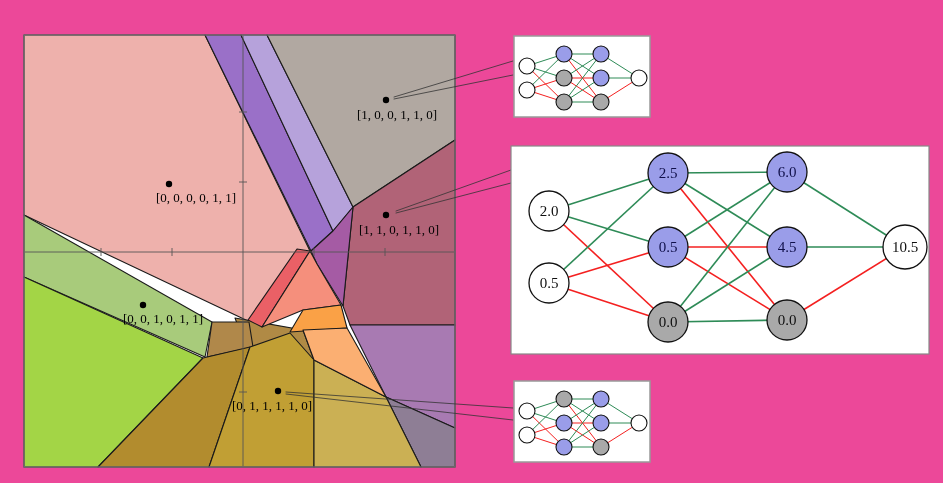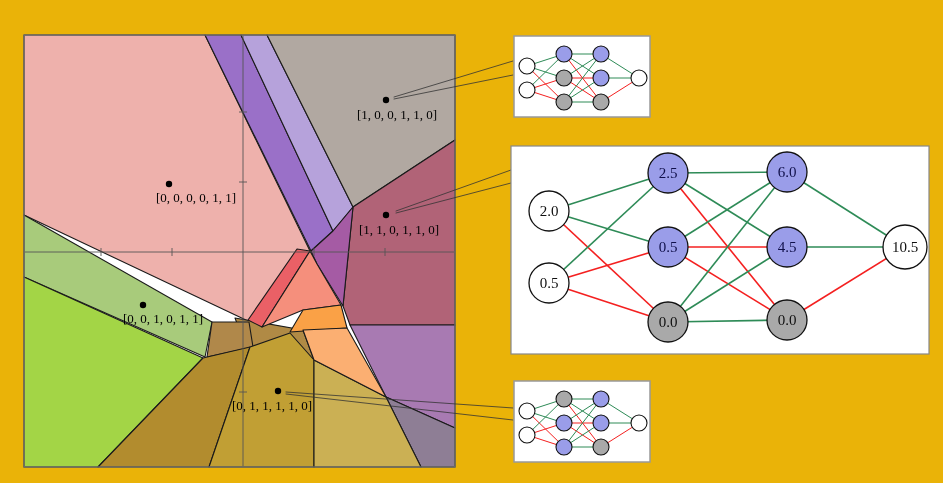--- a/index.html
+++ b/index.html
@@ -1,16 +1,16 @@
 <!DOCTYPE html>
 <html><head>
 <meta charset="utf-8">
 <style>
   html,body{margin:0;padding:0;background:#ffffff;}
-  .stage{position:relative;width:943px;height:483px;background:#eab308;overflow:hidden;
+  .stage{position:relative;width:943px;height:483px;background:#ec4899;overflow:hidden;
          font-family:"Liberation Serif", serif;}
   svg{position:absolute;left:0;top:0;}
   text{font-family:"Liberation Serif", serif;}
 </style>
 </head>
 <body>
 
 <div class="stage">
   <svg id="fig" width="943" height="483" viewBox="0 0 943 483">
       <g>

